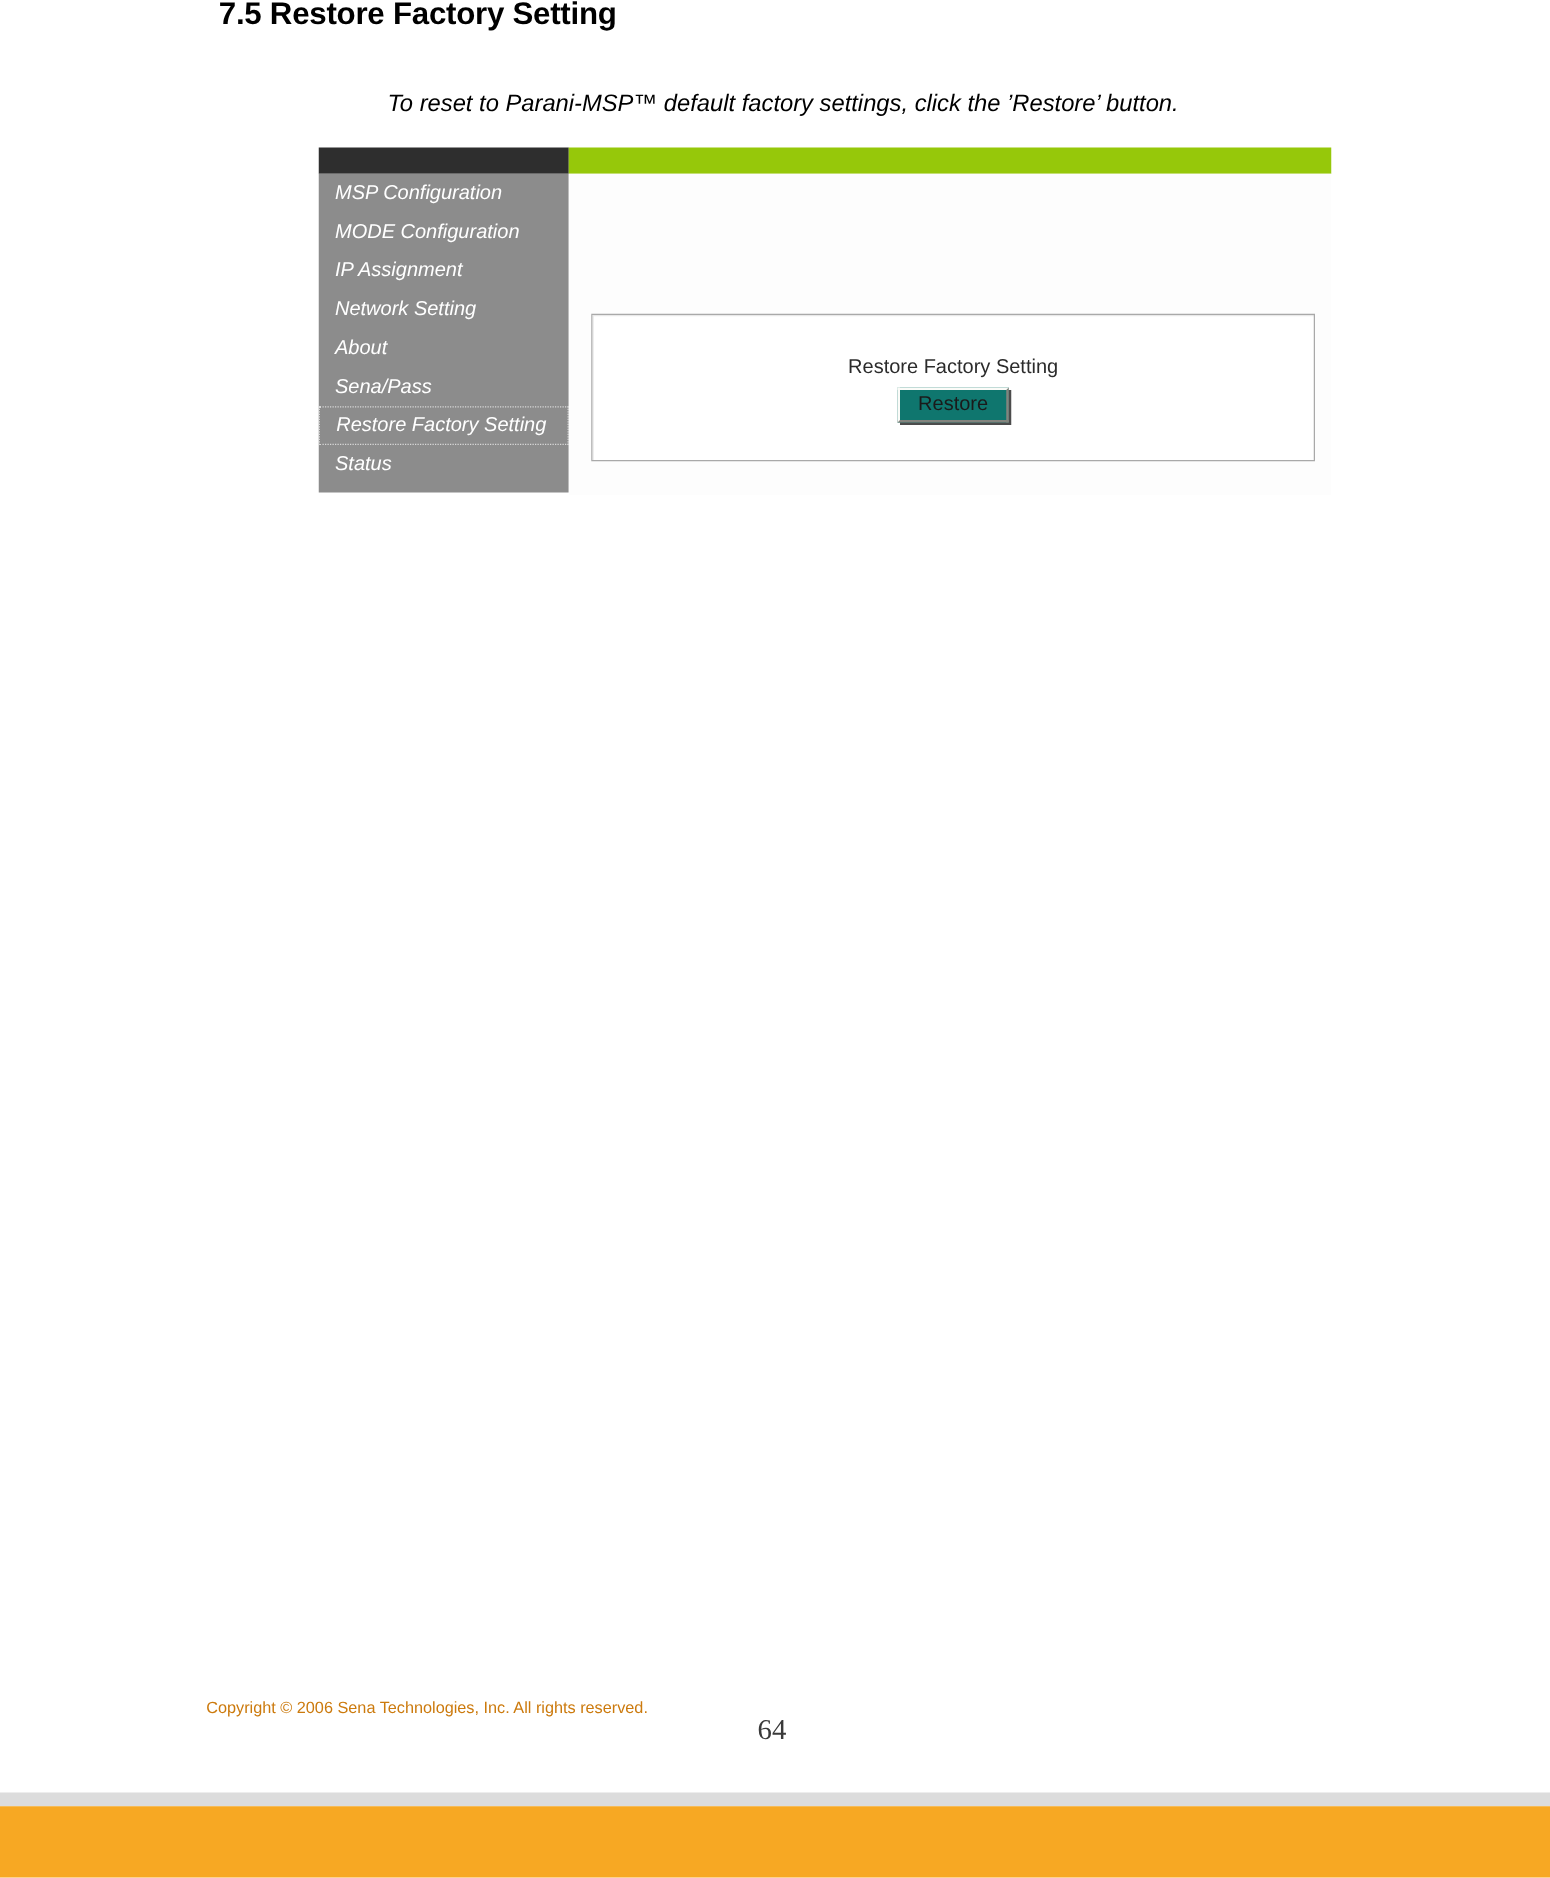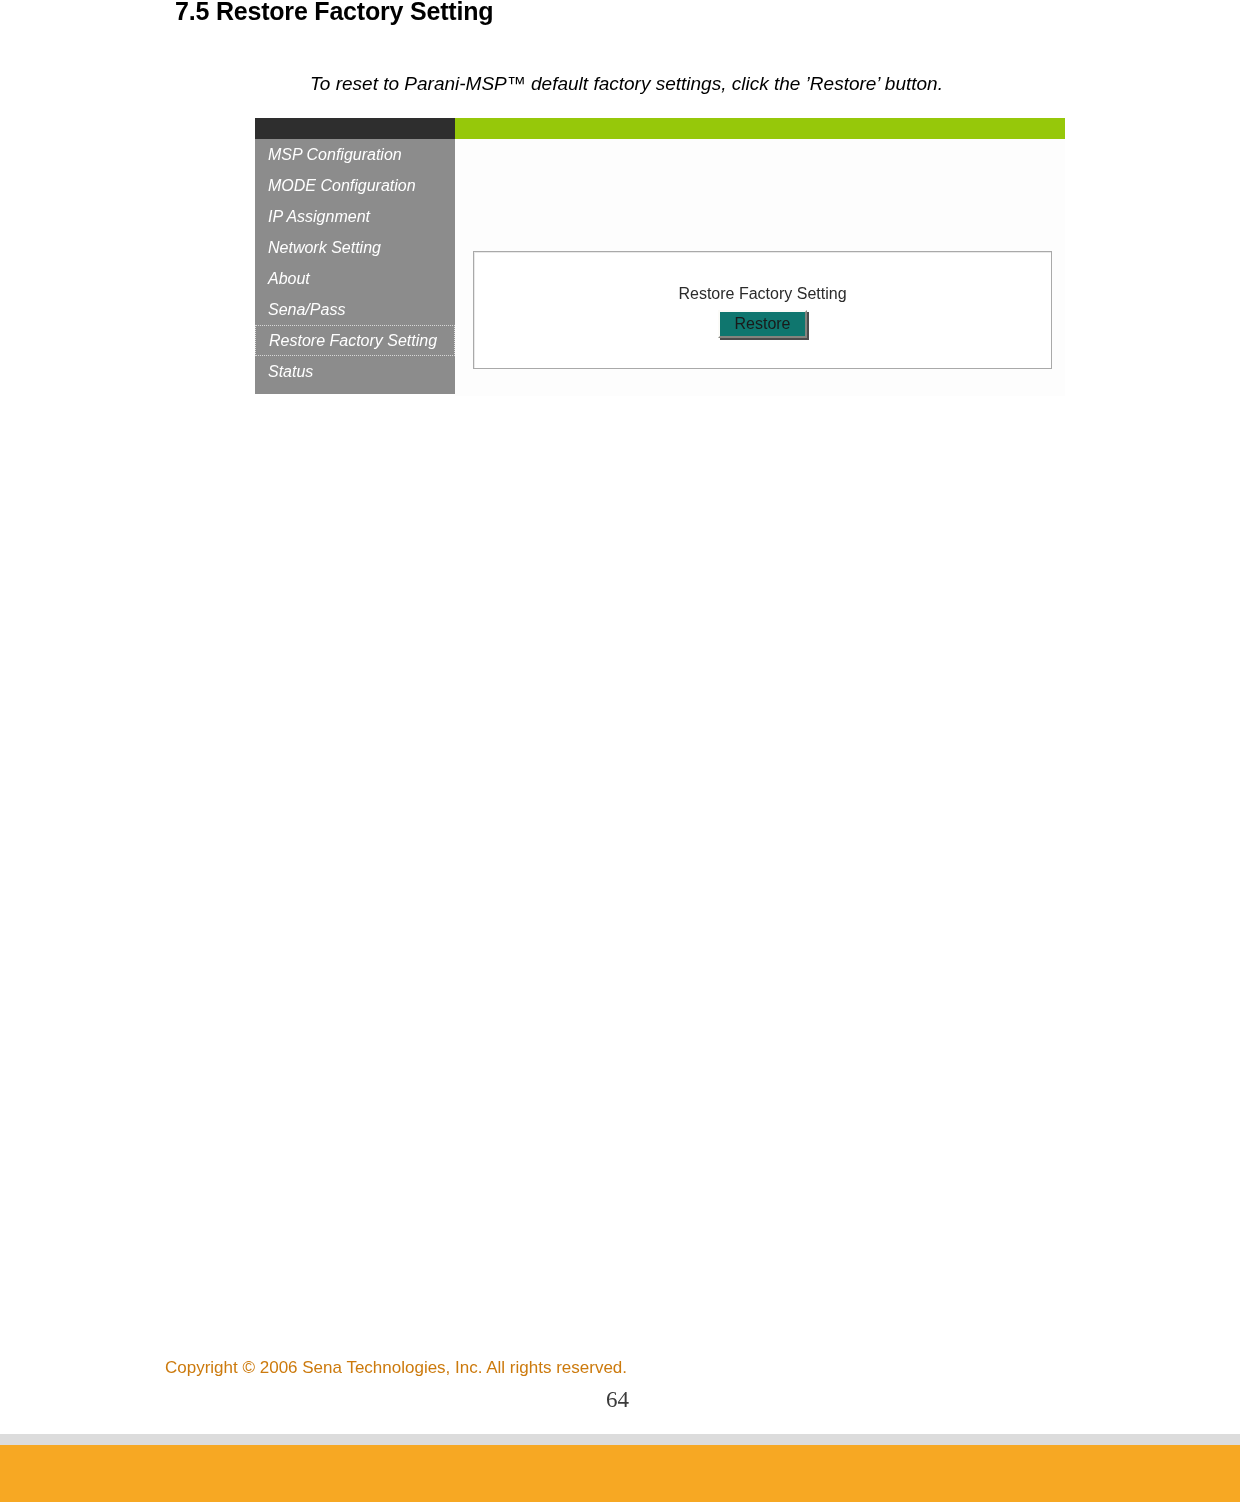--- a/index.html
+++ b/index.html
@@ -147,34 +147,33 @@
     line-height: 17px;
     cursor: pointer;
     box-sizing: border-box;
   }
 
   
   .copyright {
     position: absolute;
     left: 165px;
     top: 1358px;
-    font-size: 17px;
+    font-size: 13px;
     color: #cc7a0d;
     white-space: nowrap;
     text-align: center;
   }
 
   .page-number {
     position: absolute;
     left: 606px;
     top: 1371px;
     font-family: "Liberation Serif", serif;
     font-size: 23px;
     color: #3a3a3a;
-    margin-top: 16px;
   }
 
   .footer-gray-band {
     position: absolute;
     left: 0;
     top: 1434px;
     width: 1240px;
     height: 11px;
     background: #dcdcdc;
   }

